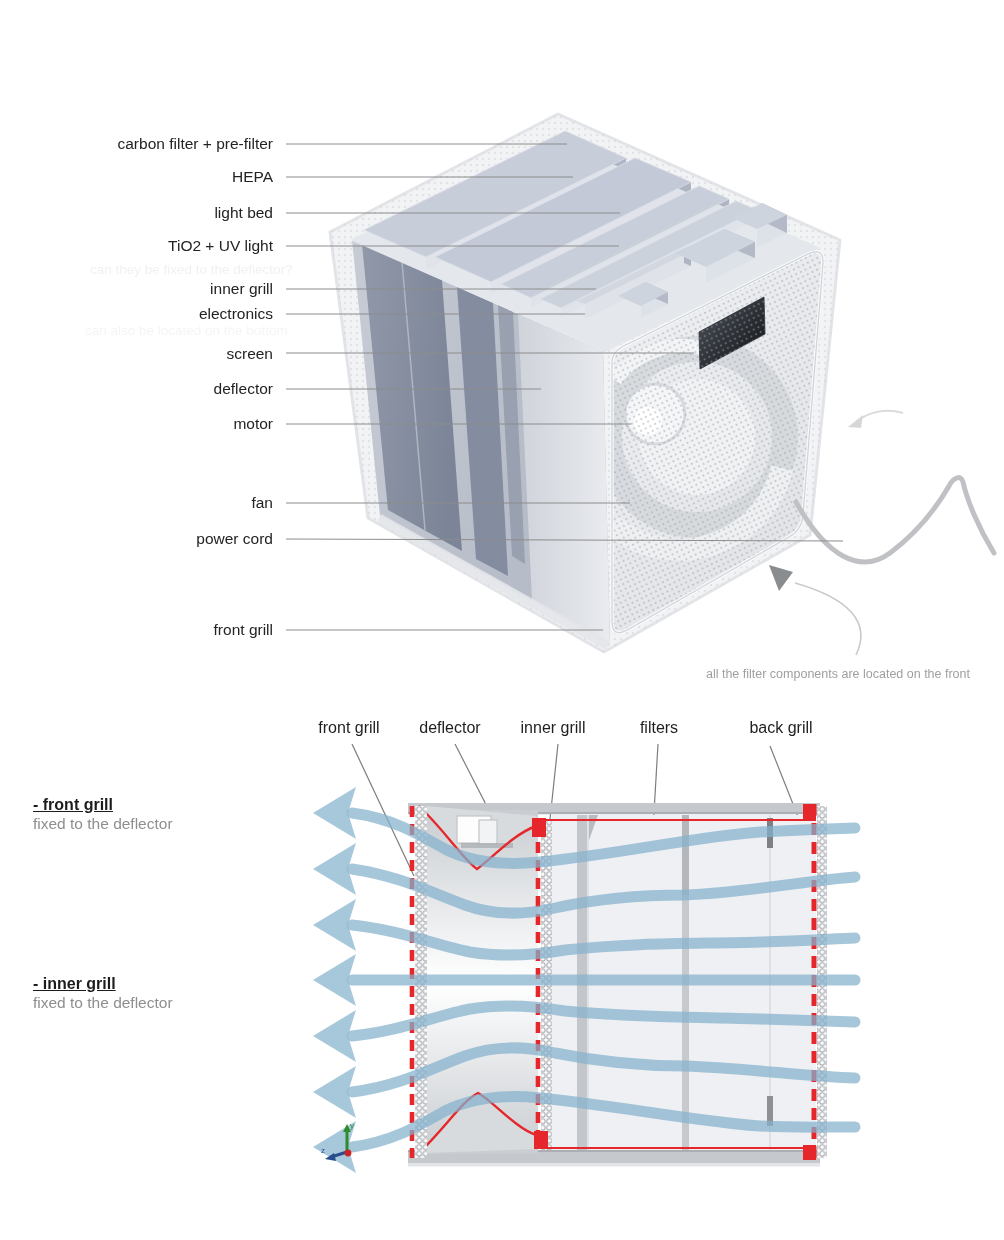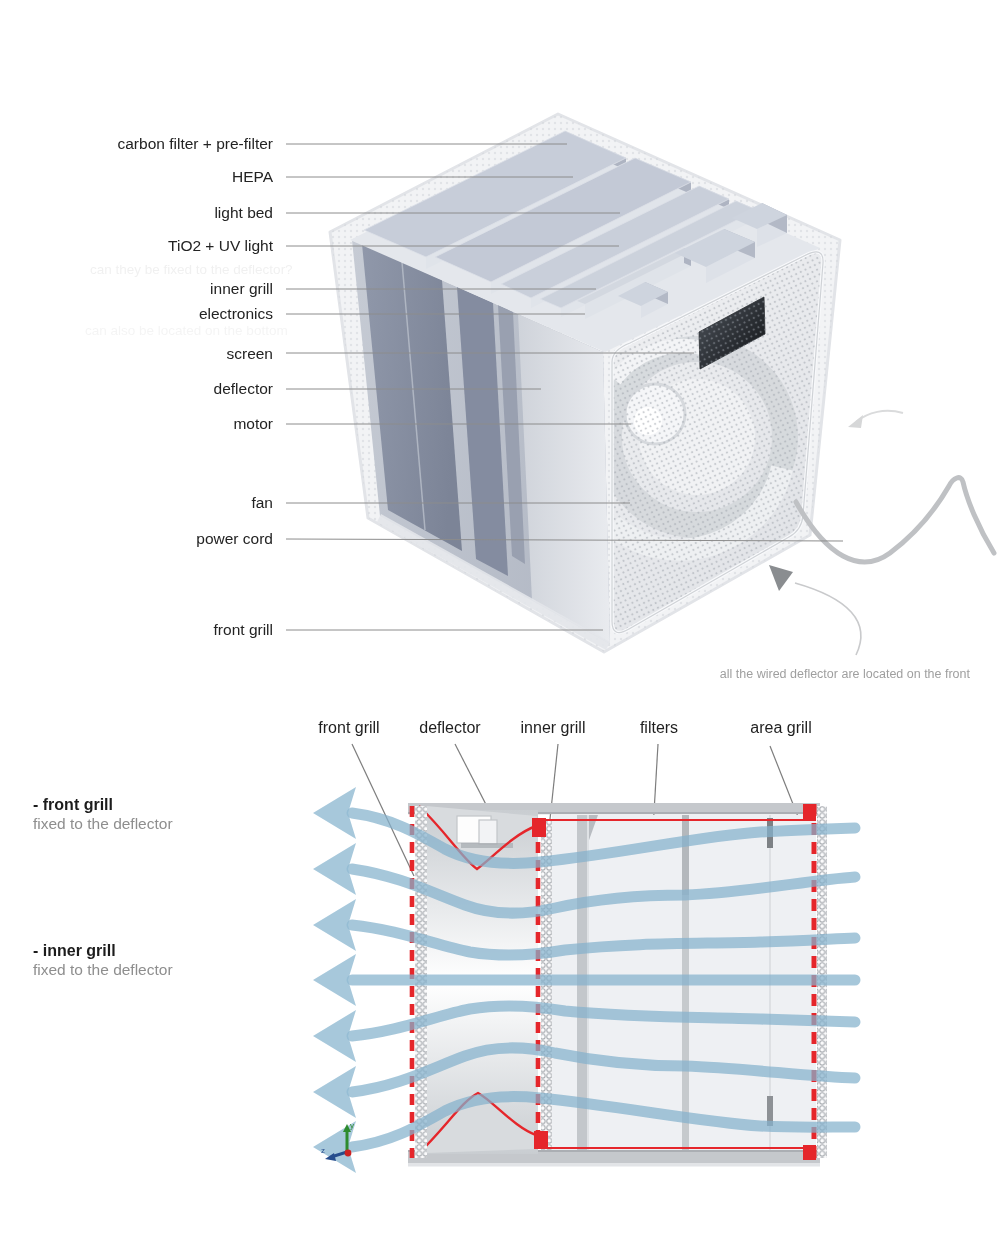--- a/index.html
+++ b/index.html
@@ -6,21 +6,21 @@
   #stage{position:relative;width:1004px;height:1240px;background:#ffffff;overflow:hidden;
          font-family:"Liberation Sans", sans-serif;}
   #art{position:absolute;left:0;top:0;z-index:1;}
   .lbl{position:absolute;z-index:3;color:#232323;font-size:15.5px;line-height:19px;white-space:nowrap;}
   .lbl.top{right:731px;}
   .ghost{position:absolute;z-index:2;font-size:13.5px;white-space:nowrap;color:rgba(70,70,70,0.08);}
   .caption{position:absolute;z-index:3;right:34px;top:667px;font-size:12.5px;color:#9f9f9f;white-space:nowrap;}
   .part-lbl{position:absolute;z-index:3;top:719px;transform:translateX(-50%);
             color:#1f1f1f;font-size:16px;white-space:nowrap;}
   .legend{position:absolute;left:33px;z-index:3;width:225px;}
-  .legend .term{font-weight:bold;font-size:16px;color:#1c1c1c;line-height:19px;}
+  .legend .term{font-weight:bold;font-size:16px;color:#1c1c1c;line-height:19px;text-decoration:underline;}
   .legend .desc{font-size:15.5px;color:#8e8e8e;line-height:19px;width:208px;}
 </style>
 </head>
 <body>
 
 <div id="stage">
 
   <svg id="art" width="1004" height="1240" viewBox="0 0 1004 1240">
     <defs>
       <pattern id="shellDots" patternUnits="userSpaceOnUse" width="6" height="6">
@@ -265,30 +265,30 @@
   <div class="lbl top" style="top:344px">screen</div>
   <div class="lbl top" style="top:379px">deflector</div>
   <div class="lbl top" style="top:414px">motor</div>
   <div class="lbl top" style="top:493px">fan</div>
   <div class="lbl top" style="top:529px">power cord</div>
   <div class="lbl top" style="top:620px">front grill</div>
 
   <div class="ghost" style="left:90px;top:262px">can they be fixed to the deflector?</div>
   <div class="ghost" style="left:85px;top:323px;color:rgba(70,70,70,0.06)">can also be located on the bottom</div>
 
-  <div class="caption">all the wired deflector are located on the front</div>
+  <div class="caption">all the filter components are located on the front</div>
 
   <div class="part-lbl" style="left:349px">front grill</div>
   <div class="part-lbl" style="left:450px">deflector</div>
   <div class="part-lbl" style="left:553px">inner grill</div>
   <div class="part-lbl" style="left:659px">filters</div>
-  <div class="part-lbl" style="left:781px">area grill</div>
+  <div class="part-lbl" style="left:781px">back grill</div>
 
   <div class="legend" style="top:795px">
     <div class="term">- front grill</div>
     <div class="desc">fixed to the deflector</div>
   </div>
-  <div class="legend" style="top:941px">
+  <div class="legend" style="top:974px">
     <div class="term">- inner grill</div>
     <div class="desc">fixed to the deflector</div>
   </div>
 
 </div>
 
 </body></html>

